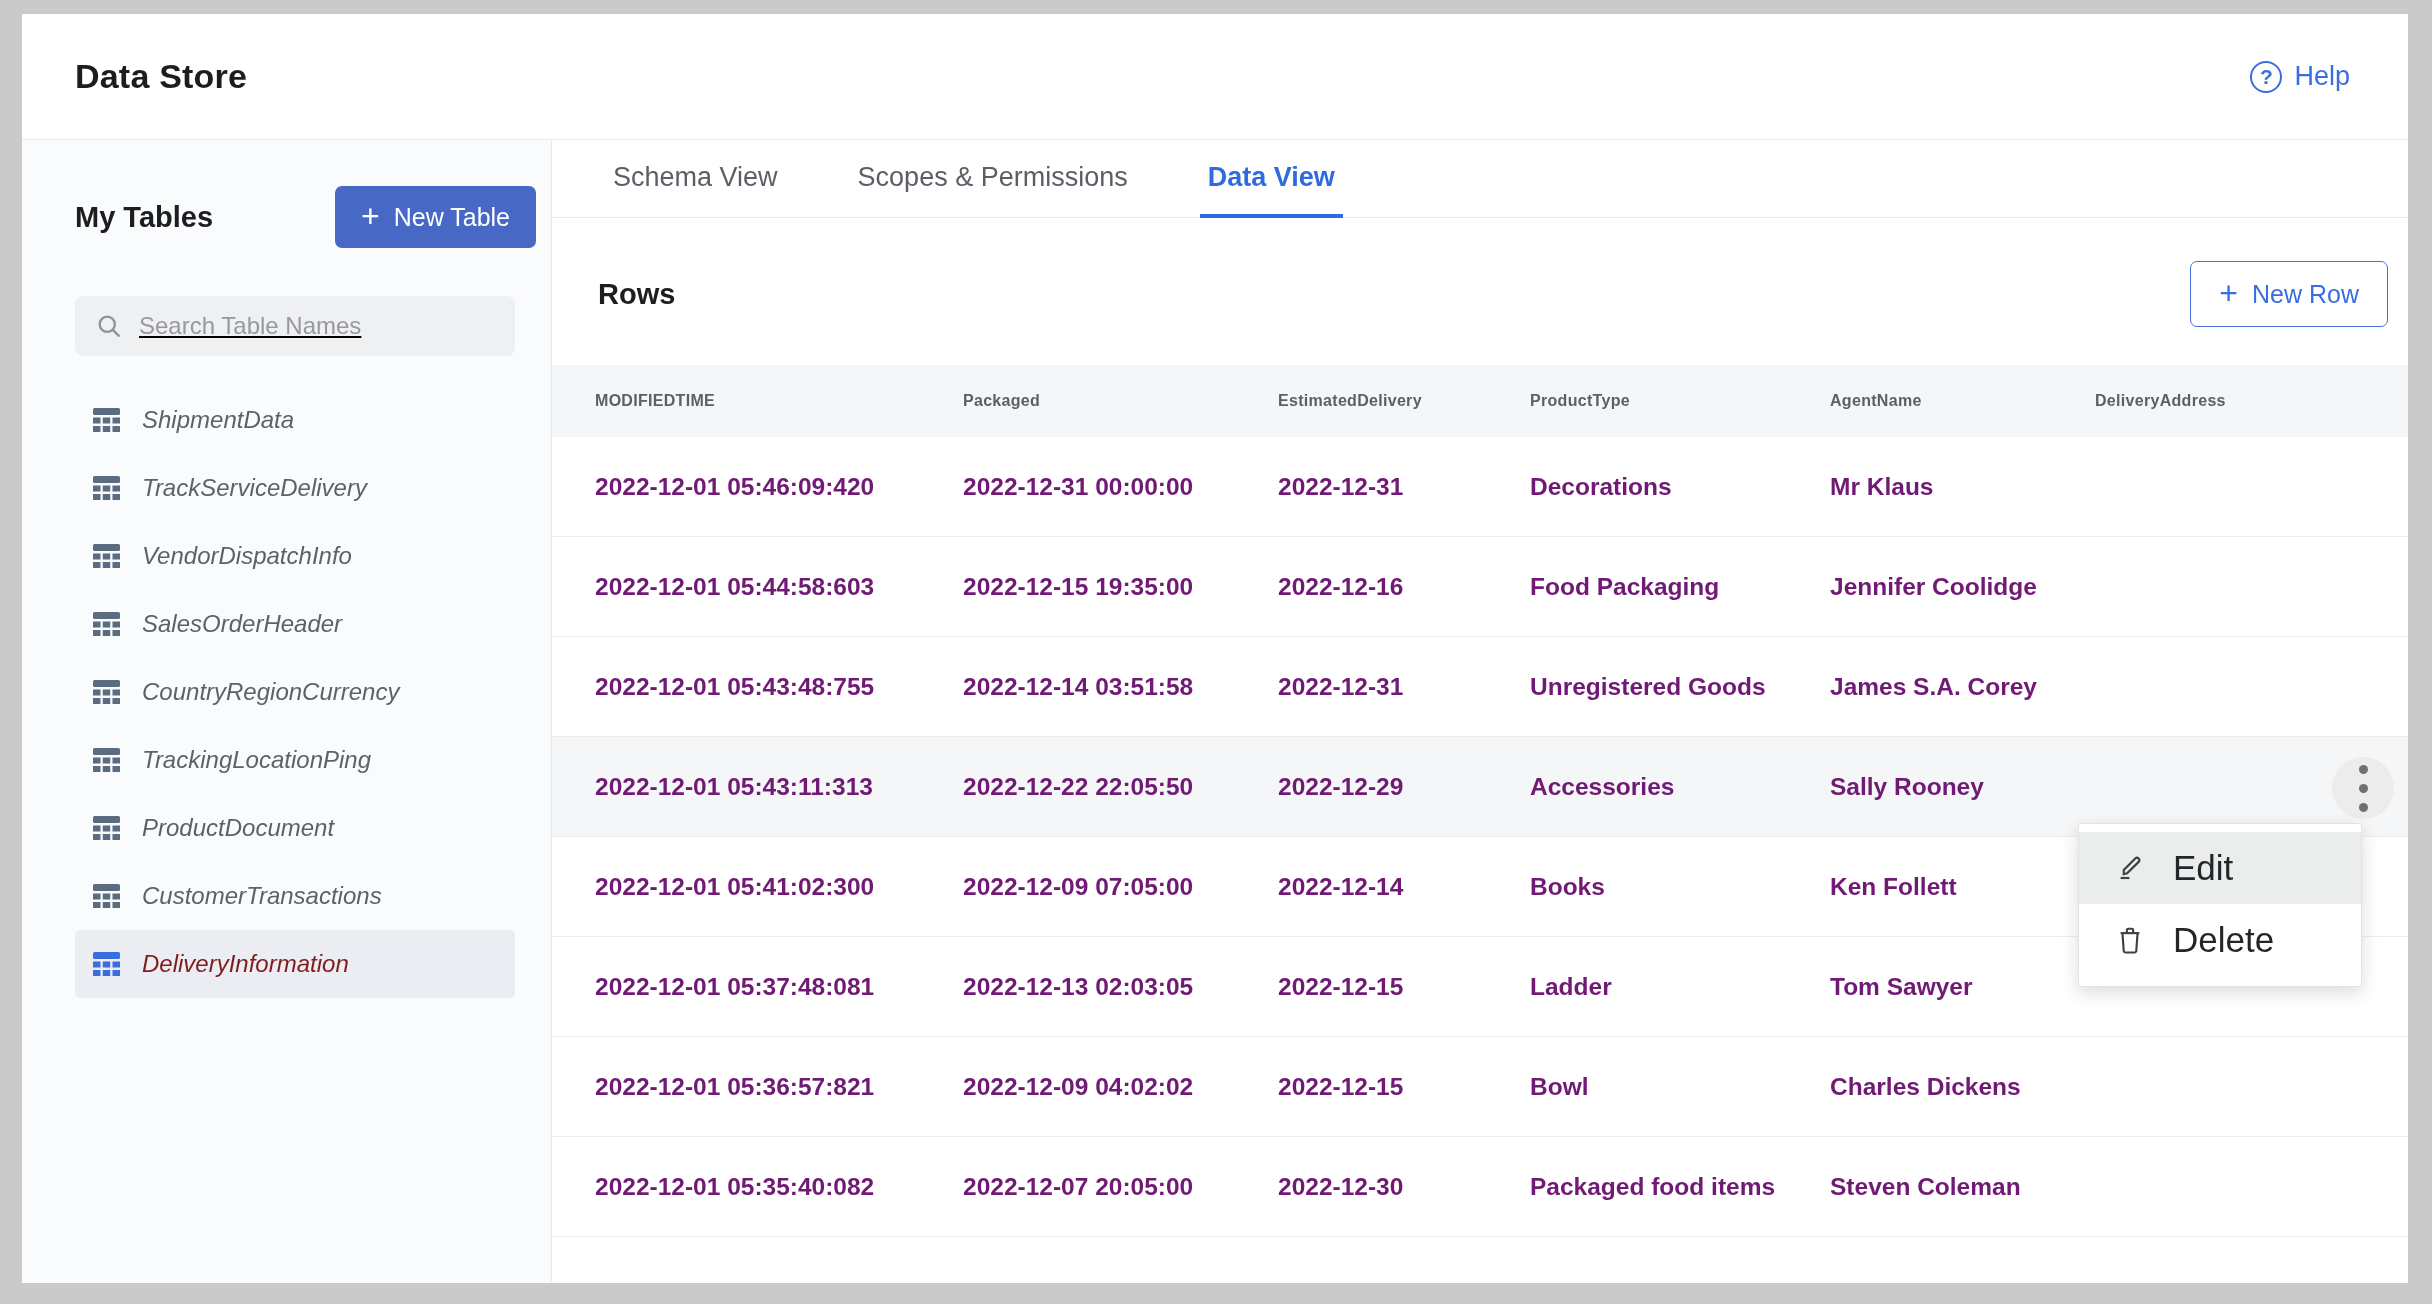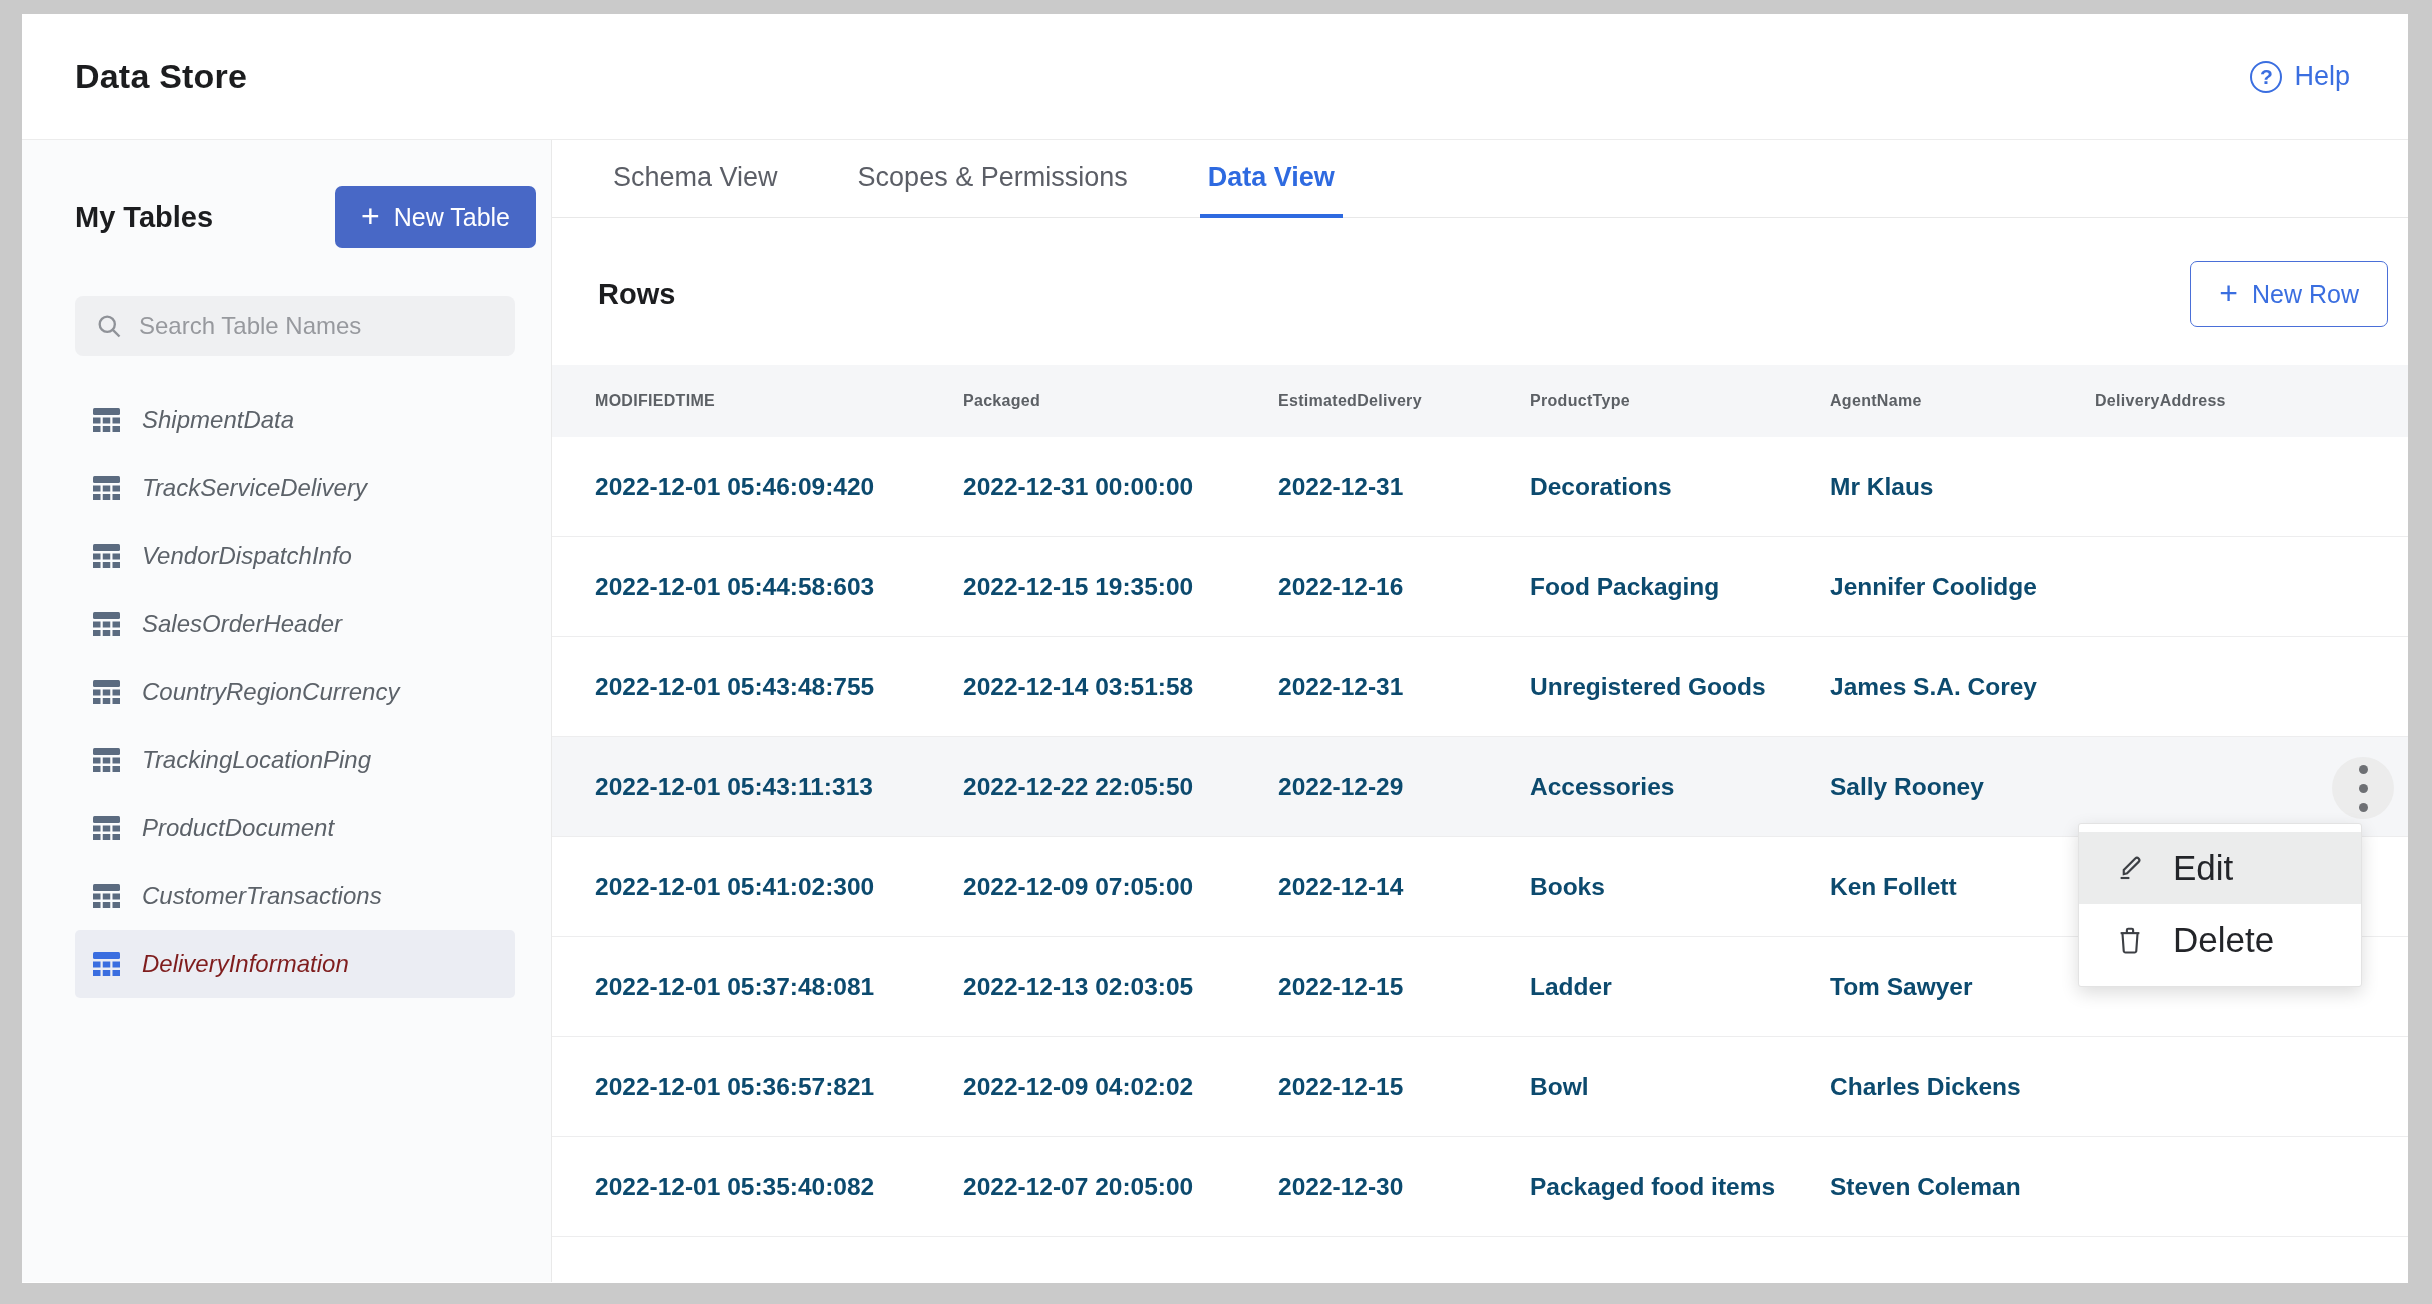--- a/index.html
+++ b/index.html
@@ -24,21 +24,21 @@
   
   .side-top { display:flex; align-items:center; justify-content:space-between;
               padding:46px 15px 0 53px; }
   .side-title { font-size:29px; font-weight:700; color:#1c1d1f; }
   .btn-primary { display:flex; align-items:center; gap:14px; height:62px; padding:0 26px;
                  background:#4868c6; color:#fff; border:none; border-radius:7px;
                  font-size:25px; font-family:inherit; cursor:pointer; }
   .btn-primary .plus { font-size:32px; font-weight:300; line-height:1; margin-top:-3px; }
 
   .search { margin:48px 0 0 53px; width:440px; height:60px; background:#eff0f2;
-            border-radius:8px; display:flex; align-items:center; padding:0 20px; gap:16px; }
+            border-radius:8px; display:flex; align-items:center; padding:0 20px; gap:16px;text-decoration:underline; }
   .search input { flex:1; border:none; outline:none; background:transparent; font-size:24px;
                   color:#3c3f44; font-family:inherit; }
   .search input::placeholder { color:#97999e; }
 
   .table-list { list-style:none; margin:30px 15px 0 53px; }
   .table-item { height:68px; display:flex; align-items:center; gap:22px; padding:0 18px;
                 width:440px; font-size:24px; color:#5c6269; border-radius:5px; cursor:pointer;font-style:italic; }
   .table-item .t-ic { color:#5b6b80; display:flex; }
   .table-item.selected { background:#ebedf3; color:#7f1d1d; }
   .table-item.selected .t-ic { color:#3a6ee0; }
@@ -59,21 +59,21 @@
   .btn-outline .plus { font-size:32px; font-weight:300; line-height:1; margin-top:-3px; }
 
   
   .grid { margin-top:37px; }
   .trow { display:grid; grid-template-columns:368px 315px 252px 300px 265px 1fr;
           padding-left:43px; align-items:center; }
   .thead { height:72px; background:#f5f6f8; }
   .hcell { font-size:16px; font-weight:700; color:#5c6065; letter-spacing:.3px; }
   .drow { height:100px; border-bottom:1px solid #ededee; }
   .drow.hl { background:#f5f6f8; }
-  .dcell { font-size:24.5px; font-weight:600; color:#0c4a6e; }
+  .dcell { font-size:24.5px; font-weight:600; color:#701a75; }
 
   
   .dots-btn { position:absolute; left:2310px; top:743px; width:62px; height:62px; border-radius:50%;
               background:#ececec; border:none; display:flex; flex-direction:column; gap:10px;
               align-items:center; justify-content:center; cursor:pointer; }
   .dots-btn i { width:9px; height:9px; border-radius:50%; background:#6e7074; }
 
   
   .menu { position:absolute; left:2056px; top:809px; width:284px; background:#fff;
           border:1px solid #e3e3e3; border-radius:3px; padding:8px 0 10px 0;

